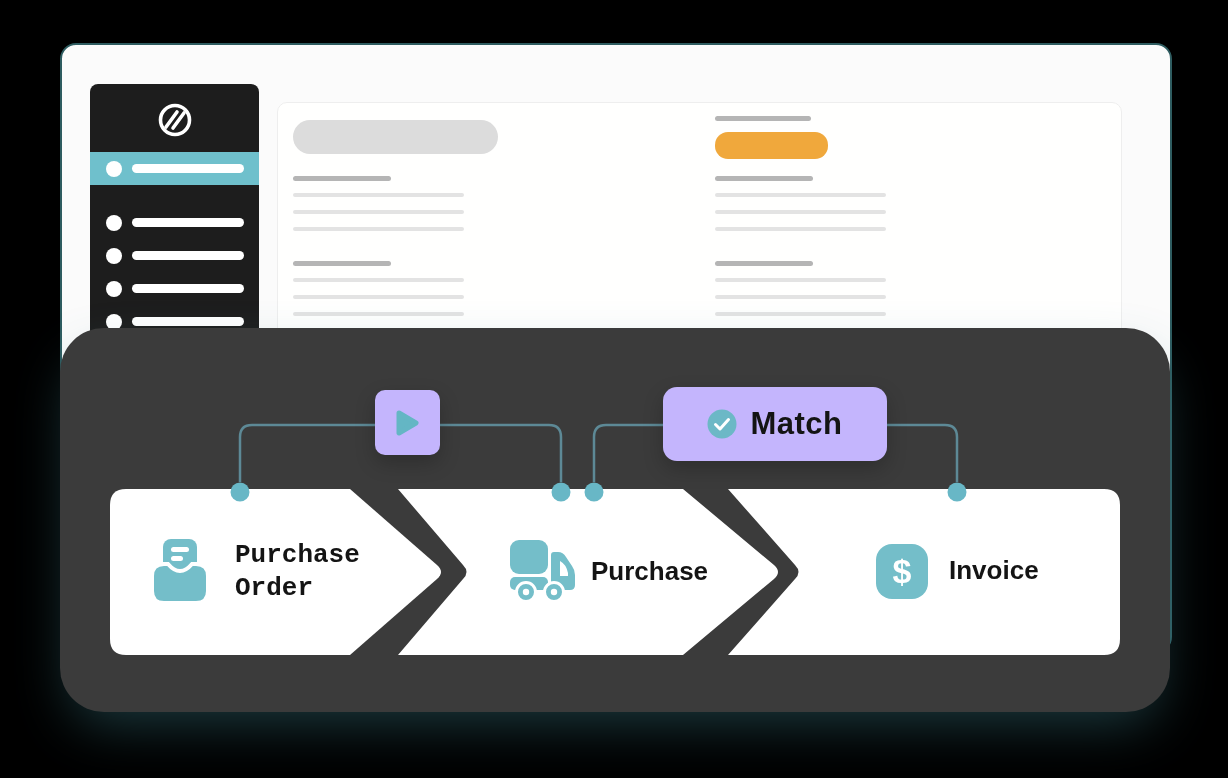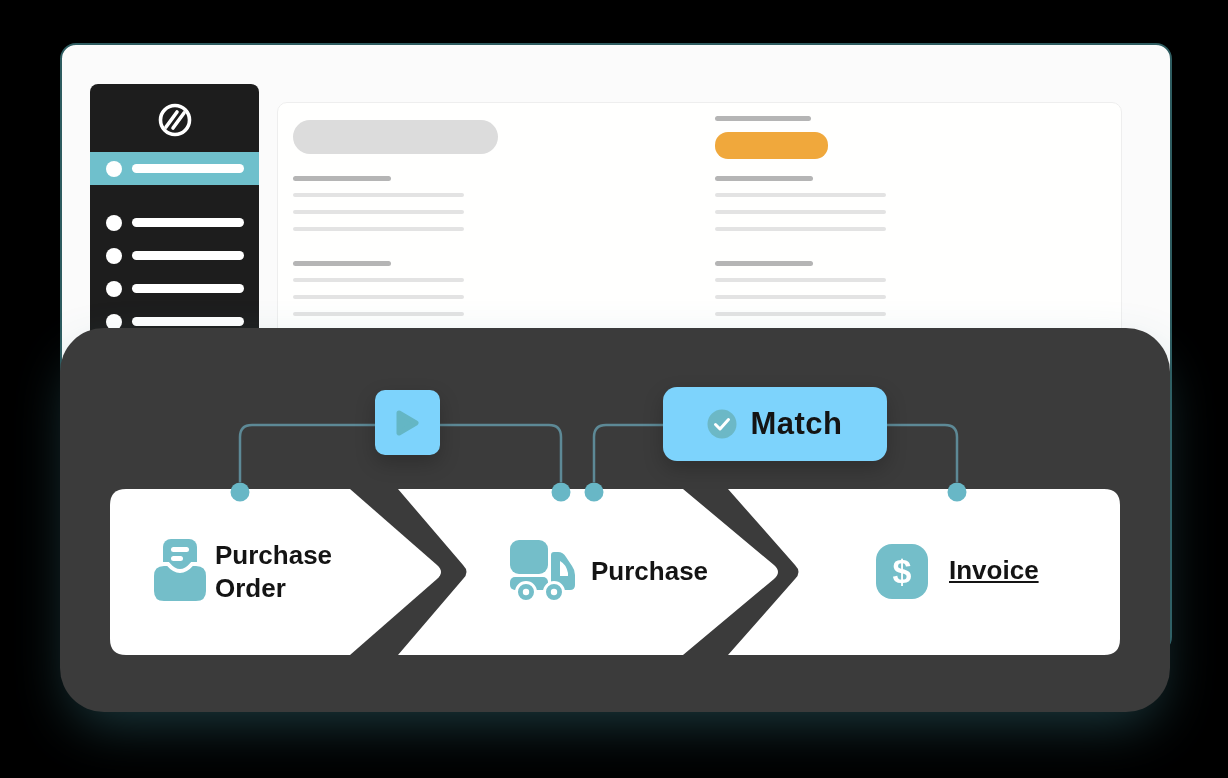--- a/index.html
+++ b/index.html
@@ -28,31 +28,31 @@
   .skel.tag  { border-radius:13px; background:#f0a83c; }
   .skel.dark { background:#b5b5b5; }
   .skel.lite { background:#e3e3e3; }
 
   
   .flow-panel { position:absolute; left:60px; top:328px; width:1110px; height:384px;
     background:#3b3b3b; border-radius:44px; z-index:2;
     box-shadow:0 22px 55px -12px rgba(64,134,144,.45); }
   .flow-svg { position:absolute; left:0; top:0; }
 
-  .float-card { position:absolute; background:#7dd3fc; border-radius:12px;
+  .float-card { position:absolute; background:#c4b5fd; border-radius:12px;
     box-shadow:0 8px 20px rgba(0,0,0,.22); display:flex; align-items:center; justify-content:center; }
   .play-card { left:315px; top:62px; width:65px; height:65px; border-radius:10px; }
   .match-card { left:603px; top:59px; width:224px; height:74px; border-radius:14px; gap:13px; }
   .match-label { font-size:31px; font-weight:700; color:#141414; letter-spacing:.5px; }
 
   .step-icon { position:absolute; }
   .step-label { position:absolute; font-size:26px; font-weight:700; color:#141414; line-height:33px; }
-  .label-po { left:155px; top:211px; width:135px; }
+  .label-po { left:175px; top:211px; width:135px;font-family:Liberation Mono, monospace; }
   .label-receive { left:531px; top:227px; }
-  .label-invoice { left:889px; top:226px;text-decoration:underline; }
+  .label-invoice { left:889px; top:226px; }
   .dollar-box { position:absolute; left:816px; top:216px; width:52px; height:55px;
     background:#74bec9; border-radius:16px; display:flex; align-items:center; justify-content:center;
     color:#fff; font-size:34px; font-weight:700; }
 </style>
 </head>
 <body>
 
 <div class="stage">
 
   <div class="app-window">

